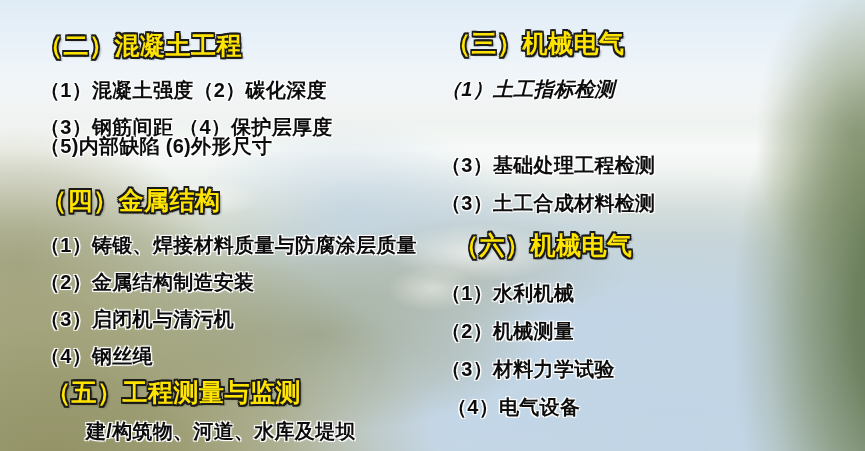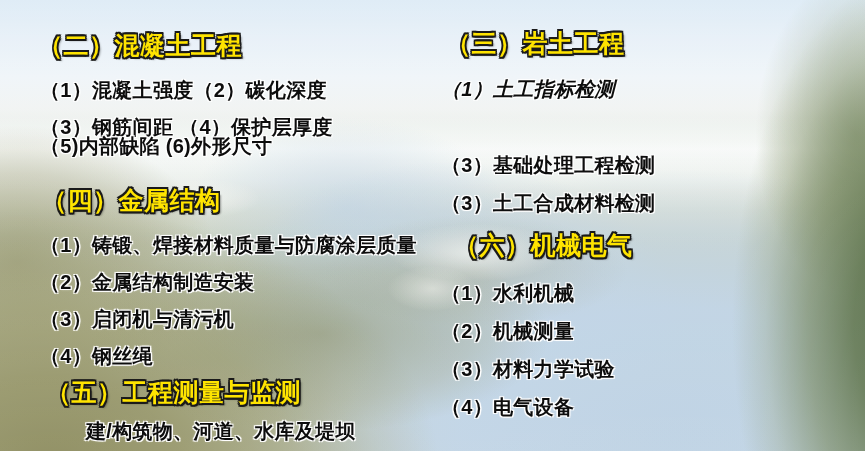--- a/index.html
+++ b/index.html
@@ -193,25 +193,25 @@
     <div class="line item" style="left:40px; top:272px;">（2）金属结构制造安装</div>
     <div class="line item" style="left:40px; top:309px;">（3）启闭机与清污机</div>
     <div class="line item" style="left:40px; top:346px;">（4）钢丝绳</div>
 
     <div class="line item" style="left:86px; top:421px;">建/构筑物、河道、水库及堤坝</div>
     <div class="line heading" style="left:46px; top:380px;">（五）工程测量与监测</div>
   </div>
 
   <div class="col col-right">
 
-    <div class="line heading" style="left:14px; top:31px;">（三）岩土工程</div>
+    <div class="line heading" style="left:14px; top:31px;">（三）机械电气</div>
     <div class="line item" style="left:9px; top:79px;font-style:italic;">（1）土工指标检测</div>
     <div class="line item" style="left:9px; top:155px;">（3）基础处理工程检测</div>
     <div class="line item" style="left:9px; top:193px;">（3）土工合成材料检测</div>
 
     <div class="line heading" style="left:22px; top:233px;">（六）机械电气</div>
     <div class="line item" style="left:9px; top:283px;">（1）水利机械</div>
     <div class="line item" style="left:9px; top:321px;">（2）机械测量</div>
     <div class="line item" style="left:9px; top:359px;">（3）材料力学试验</div>
-    <div class="line item" style="left:9px; top:397px;text-align:center;">（4）电气设备</div>
+    <div class="line item" style="left:15px; top:397px;text-align:center;">（4）电气设备</div>
   </div>
 
 </div>
 
 </body></html>

